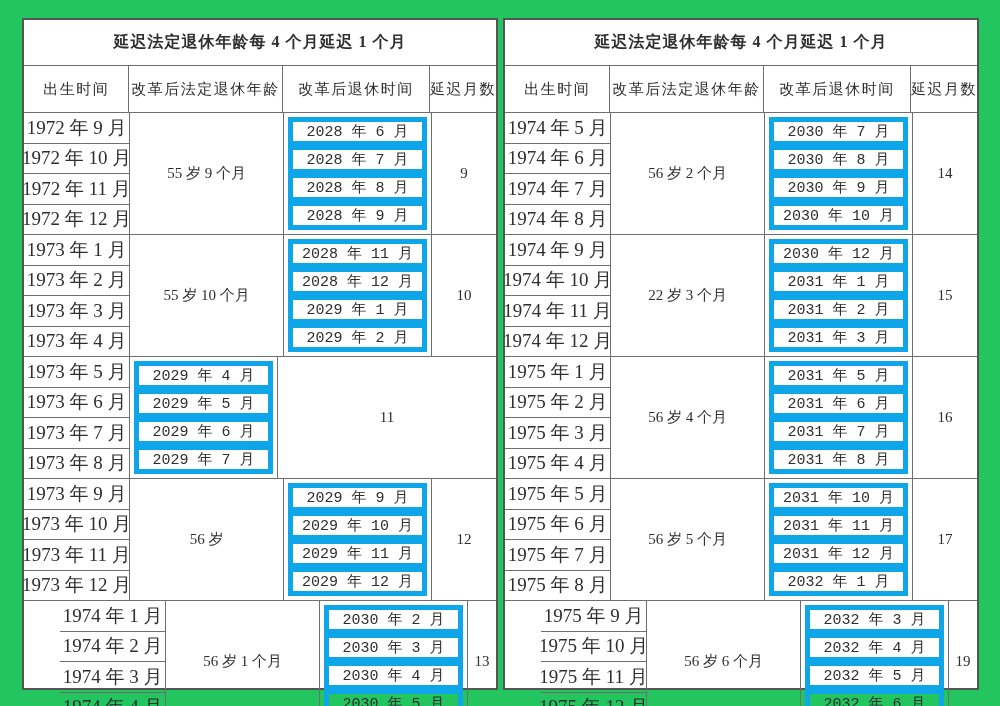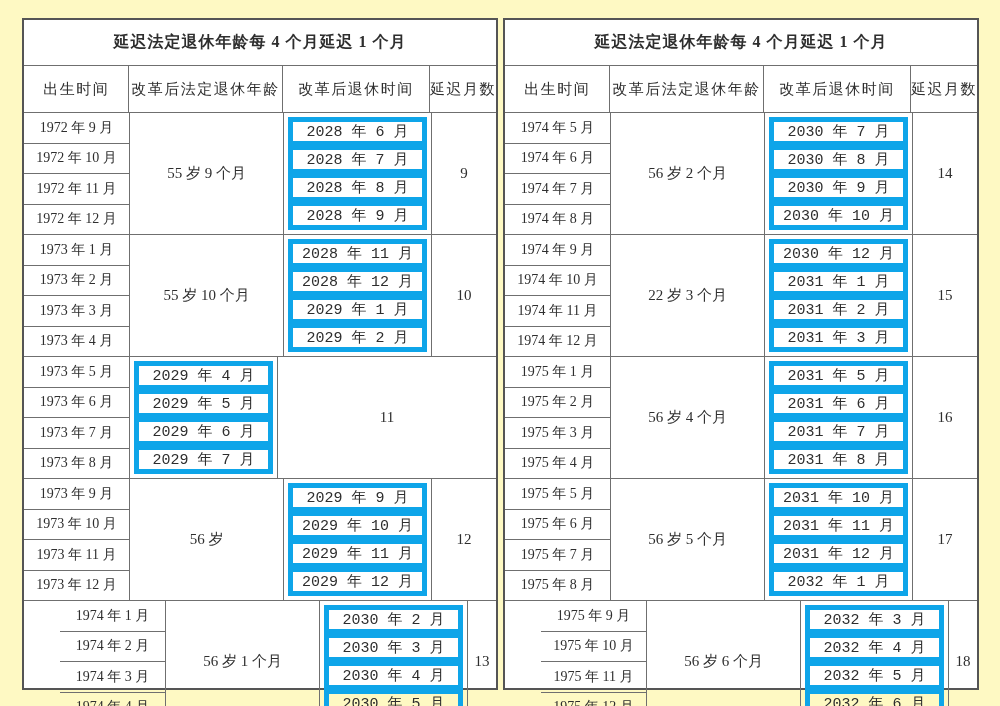--- a/index.html
+++ b/index.html
@@ -1,17 +1,17 @@
 <!DOCTYPE html>
 <html><head>
 <meta charset="utf-8">
 <style>
   html,body{margin:0;padding:0;background:#f4f4f4;}
   .page{
-    position:relative;width:1000px;height:706px;background:#fef9c3;
+    position:relative;width:1000px;height:706px;background:#22c55e;
     font-family:"Liberation Serif","DejaVu Serif",serif;color:#2e2e2e;
     overflow:hidden;
   }
   .wrap{position:absolute;left:22px;top:18px;display:flex;gap:5px;}
   .rtable{
     width:476px;height:672px;box-sizing:border-box;background:#fff;
     border:2px solid #555555;display:flex;flex-direction:column;
   }
   .title{
     height:45px;flex:0 0 45px;border-bottom:1px solid #6f6f6f;
@@ -28,21 +28,21 @@
   .c2{width:154px;}
   .c3{width:148px;}
   .c4{flex:1;border-right:none;}
   .tbody{flex:1;display:flex;flex-direction:column;}
   .group{flex:1;display:flex;border-bottom:1px solid #6f6f6f;min-height:0;}
   .group:last-child{border-bottom:none;padding-left:36px;}
   .col{box-sizing:border-box;border-right:1px solid #6f6f6f;min-height:0;}
   .births{width:106px;display:flex;flex-direction:column;}
   .bcell{
     flex:1;display:flex;align-items:center;justify-content:center;
-    font-size:14px;border-bottom:1px solid #6f6f6f;white-space:nowrap;
+    font-size:19px;border-bottom:1px solid #6f6f6f;white-space:nowrap;
   }
   .bcell:last-child{border-bottom:none;}
   .age{width:154px;display:flex;align-items:center;justify-content:center;font-size:15px;white-space:nowrap;}
   .retires{width:148px;display:flex;flex-direction:column;padding:4px 4px;}
   .rbox{
     flex:1;box-sizing:border-box;border:5px solid #0ea5e9;
     display:flex;align-items:center;justify-content:center;font-size:15px;white-space:nowrap;font-family:Liberation Mono, monospace;
   }
   .rbox + .rbox{margin-top:-1px;}
   .delay{flex:1;border-right:none;display:flex;align-items:center;justify-content:center;font-size:15px;}
@@ -269,20 +269,20 @@
     <div class="col age">
               <span class="t">56 岁 6 个月</span>
             </div>
     <div class="col retires">
               <div class="rbox">2032 年 3 月</div>
               <div class="rbox">2032 年 4 月</div>
               <div class="rbox">2032 年 5 月</div>
               <div class="rbox">2032 年 6 月</div>
             </div>
     <div class="col delay">
-              <span class="t">18</span>
+              <span class="t">19</span>
             </div>
   </div>
 </div>
     </section>
 
   </div>
 </div>
 
 </body></html>

